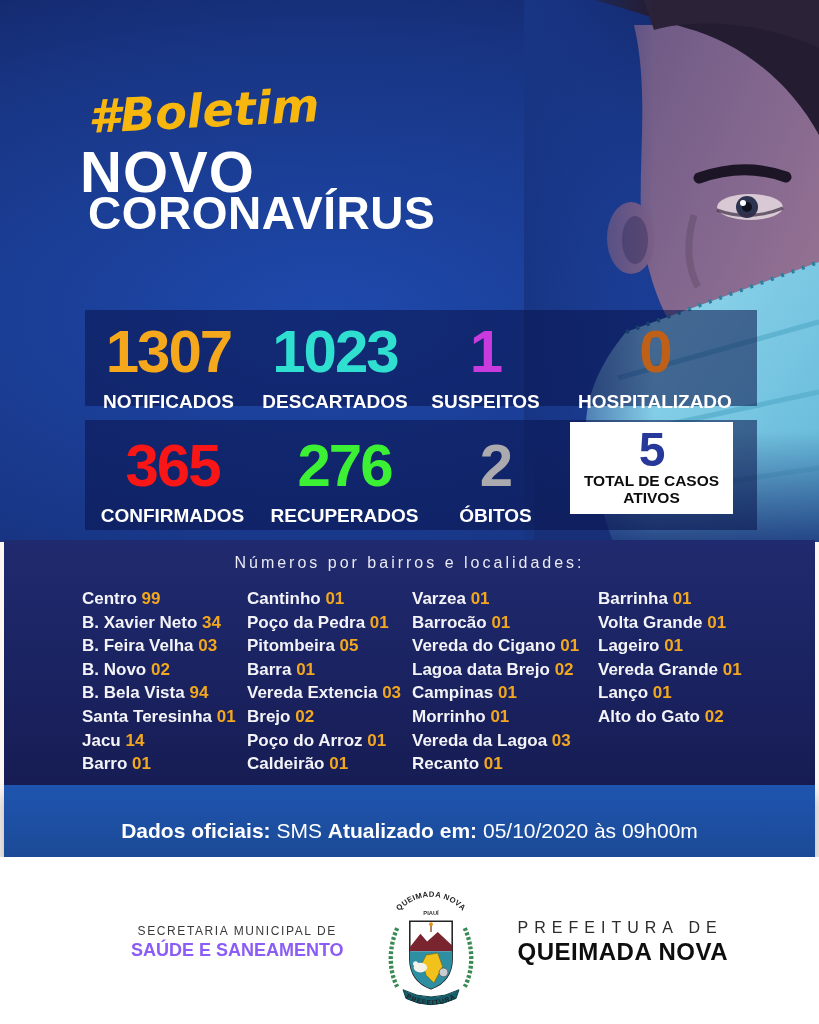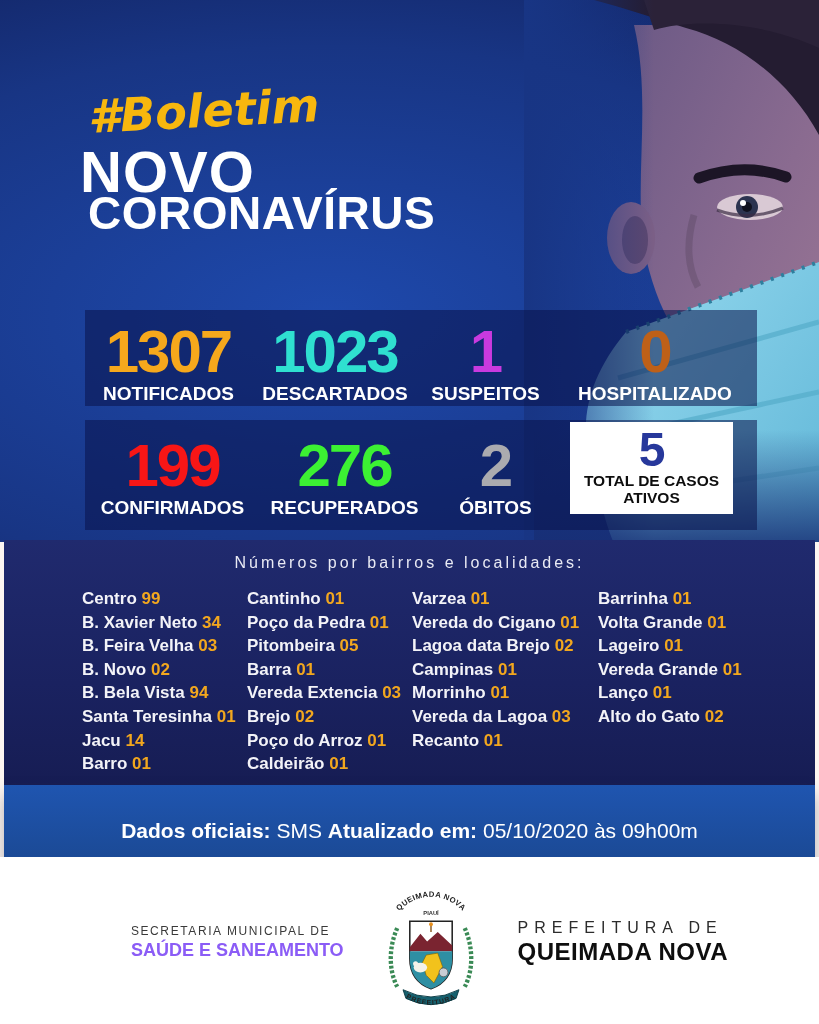--- a/index.html
+++ b/index.html
@@ -24,21 +24,21 @@
   .title1 { position:absolute; left:80px; top:138px; font-size:58px; font-weight:800; letter-spacing:1px; color:#fff; }
   .title2 { position:absolute; left:88px; top:186px; font-size:46px; font-weight:800; letter-spacing:0.5px; color:#fff; }
   .subtitle { position:absolute; left:90px; top:238px; font-size:30px; font-weight:400; color:#f2f3fa; }
 
   
   .band { position:absolute; left:85px; width:672px; background:rgba(10,18,74,.55); }
   .band.r1 { top:310px; height:96px; }
   .band.r2 { top:420px; height:110px; }
   .stat { position:absolute; text-align:center; }
   .stat-num { font-size:60px; line-height:56px; font-weight:800; letter-spacing:-2px; }
-  .stat-label { margin-top:3px; font-size:19px; font-weight:700; color:#fff; letter-spacing:0; }
+  .stat-label { margin-top:11px; font-size:19px; font-weight:700; color:#fff; letter-spacing:0; }
   .r1 .stat { top:14px; }
   .r2 .stat { top:18px; }
 
   .active-box { position:absolute; left:570px; top:422px; width:163px; height:92px; background:#fff;
                 text-align:center; padding-top:6px; }
   .active-num { font-size:48px; line-height:44px; font-weight:800; letter-spacing:-1px; }
   .active-label { font-size:15.5px; line-height:17px; font-weight:800; color:#0d0d0d; }
 
   
   .panel { position:absolute; left:4px; right:4px; top:540px; height:260px;
@@ -54,21 +54,21 @@
                 background:linear-gradient(180deg, #1f55b0 0%, #1a478f 100%);
                 box-shadow:0 10px 16px rgba(40,40,60,.35);
                 display:flex; align-items:center; justify-content:center;
                 color:#fff; font-size:21px; }
   .update-bar .b { font-weight:700; }
   .update-bar .sp { white-space:pre; }
 
   
   .footer { position:absolute; left:0; right:0; top:857px; bottom:0; background:#fff;
             display:flex; align-items:center; justify-content:center; gap:34px; padding-top:4px; }
-  .f-left { text-align:left;margin-left:40px; }
+  .f-left { text-align:center;margin-left:40px; }
   .f-left-1 { font-size:12px; letter-spacing:1.6px; color:#3a3a3a; font-weight:400; }
   .f-left-2 { font-size:18px; font-weight:800; color:#8b5cf6; margin-top:2px; }
   .f-right .f-right-1 { font-size:16px; letter-spacing:6px; color:#2c2c2c; font-weight:400; }
   .f-right .f-right-2 { font-size:24px; font-weight:800; color:#0e0e0e; letter-spacing:0.5px; margin-top:1px; }
   .crest { width:106px; height:132px; }
 </style>
 </head>
 <body>
 
 <div class="poster">
@@ -128,21 +128,21 @@
         <div class="stat-label">SUSPEITOS</div>
       </div>
       <div class="stat" style="left:470px;width:200px;">
         <div class="stat-num" style="color: rgb(190, 96, 24);">0</div>
         <div class="stat-label">HOSPITALIZADO</div>
       </div>
     </div>
 
     <div class="band r2">
       <div class="stat" style="left:5px;width:165px;">
-        <div class="stat-num" style="color: rgb(248, 22, 22);">199</div>
+        <div class="stat-num" style="color: rgb(248, 22, 22);">365</div>
         <div class="stat-label">CONFIRMADOS</div>
       </div>
       <div class="stat" style="left:177px;width:165px;">
         <div class="stat-num" style="color: rgb(60, 241, 51);">276</div>
         <div class="stat-label">RECUPERADOS</div>
       </div>
       <div class="stat" style="left:343px;width:135px;">
         <div class="stat-num" style="color: rgb(171, 171, 175);">2</div>
         <div class="stat-label">ÓBITOS</div>
       </div>
@@ -176,20 +176,21 @@
           <div class="hood"><span class="n">Pitombeira</span> <span class="v">05</span></div>
           <div class="hood"><span class="n">Barra</span> <span class="v">01</span></div>
           <div class="hood"><span class="n">Vereda Extencia</span> <span class="v">03</span></div>
           <div class="hood"><span class="n">Brejo</span> <span class="v">02</span></div>
           <div class="hood"><span class="n">Poço do Arroz</span> <span class="v">01</span></div>
           <div class="hood"><span class="n">Caldeirão</span> <span class="v">01</span></div>
         </div>
       <div class="col">
 
       <div class="hood"><span class="n">Varzea</span> <span class="v">01</span></div>
+          <div class="hood"><span class="n">Barrocão</span> <span class="v">01</span></div>
           <div class="hood"><span class="n">Vereda do Cigano</span> <span class="v">01</span></div>
           <div class="hood"><span class="n">Lagoa data Brejo</span> <span class="v">02</span></div>
           <div class="hood"><span class="n">Campinas</span> <span class="v">01</span></div>
           <div class="hood"><span class="n">Morrinho</span> <span class="v">01</span></div>
           <div class="hood"><span class="n">Vereda da Lagoa</span> <span class="v">03</span></div>
           <div class="hood"><span class="n">Recanto</span> <span class="v">01</span></div>
         </div>
       <div class="col">
 
       <div class="hood"><span class="n">Barrinha</span> <span class="v">01</span></div>

